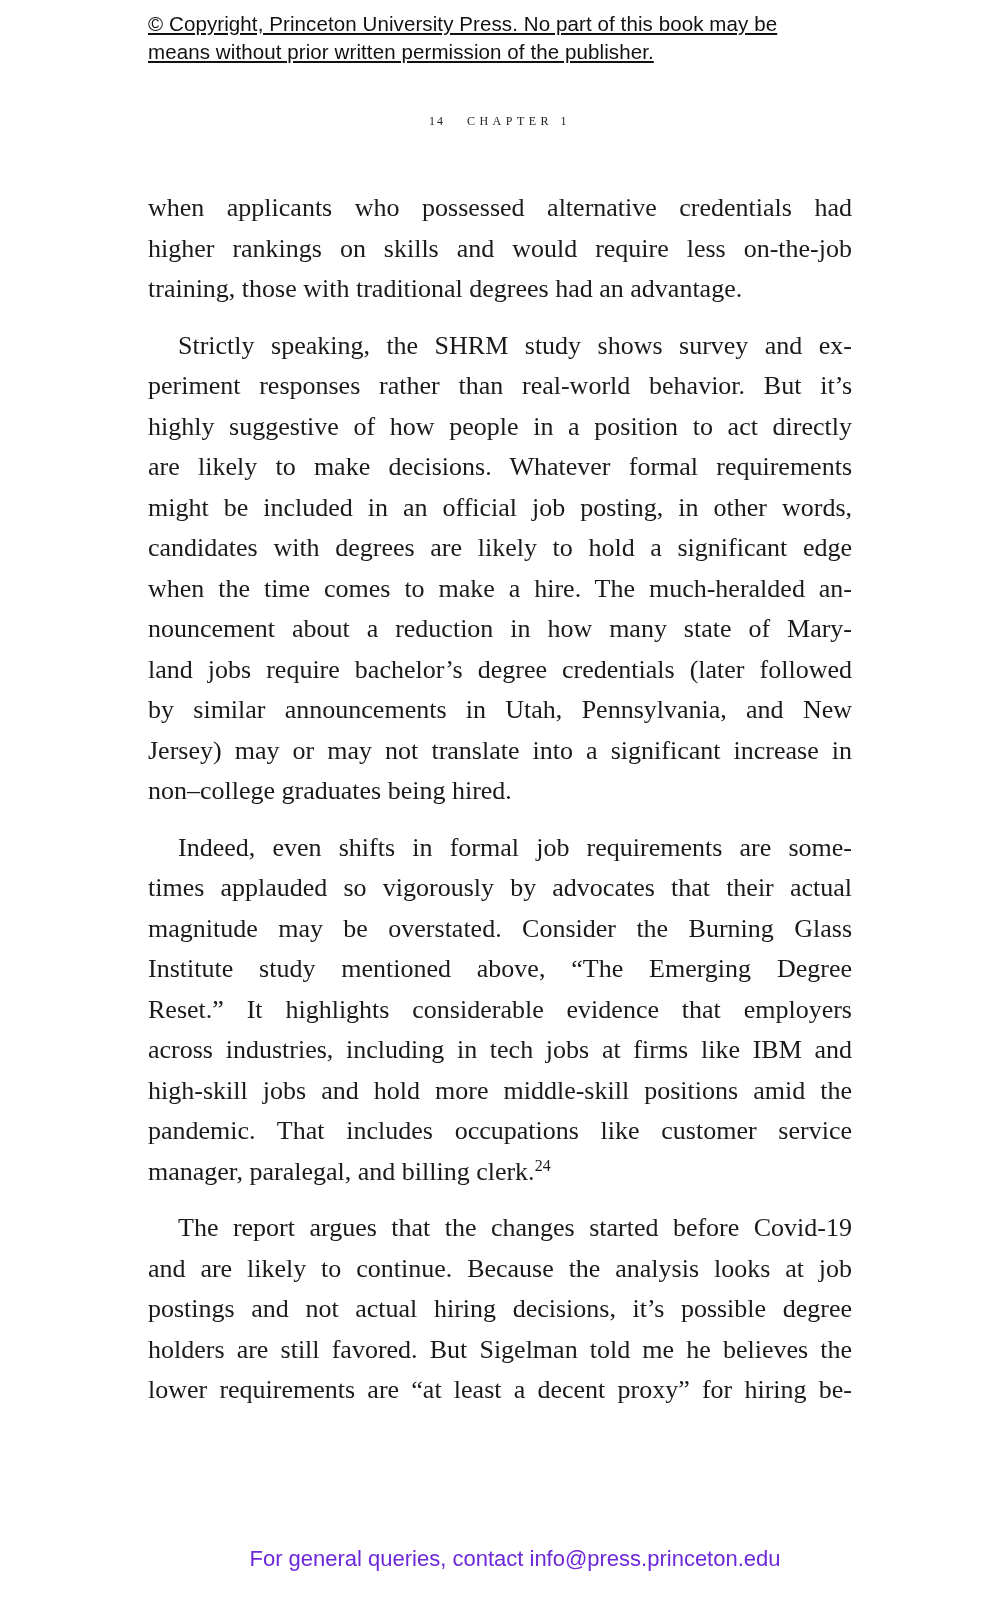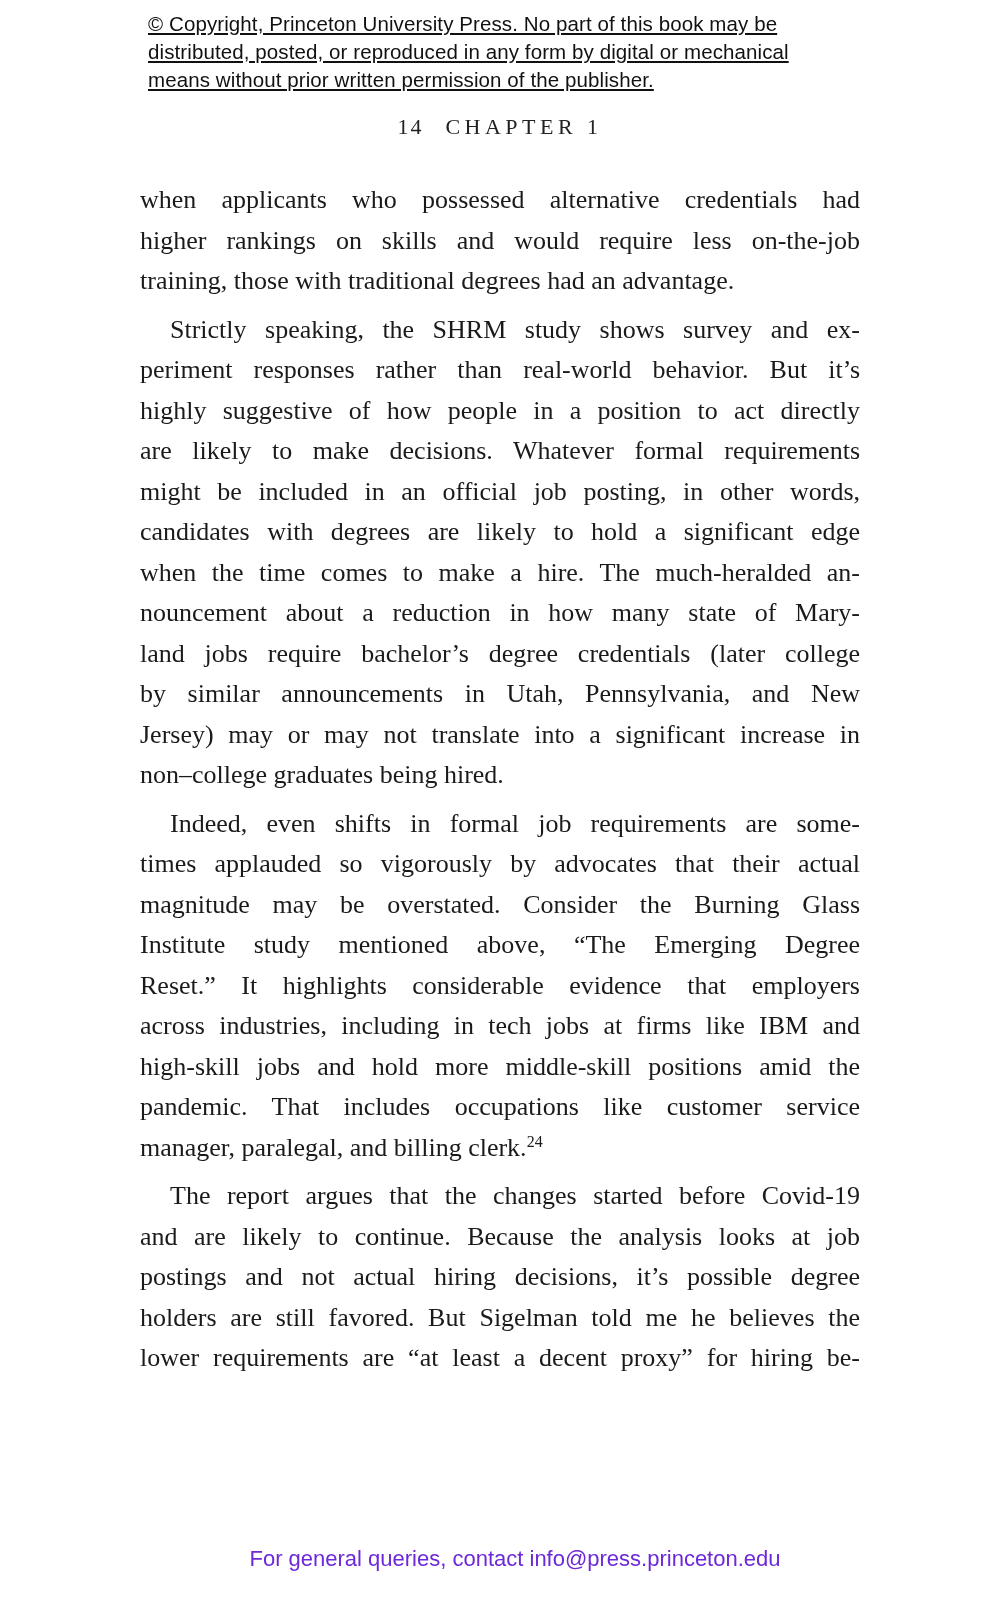--- a/index.html
+++ b/index.html
@@ -26,41 +26,41 @@
     letter-spacing: 0.1px;
     text-decoration: underline;
   }
   .page-header {
     position: absolute;
     left: 0;
     top: 114px;
     width: 1000px;
     text-align: center;
     font-family: "Liberation Serif", serif;
-    font-size: 22px;
+    font-size: 12px;
     color: #222222;
   }
   .page-header .page-number {
     letter-spacing: 2px;
     margin-right: 22px;
   }
   .page-header .chapter-label {
     letter-spacing: 4.5px;
   }
   .body-text {
     position: absolute;
     left: 132px;
     top: 172px;
     width: 736px;
     font-family: "Liberation Serif", serif;
     font-size: 26px;
     line-height: 40.5px;
     color: #1a1a1a;
   }
-  .para { margin: 8px; }
+  .para { margin: 16px; }
   .line {
     text-align: justify;
     text-align-last: justify;
     hyphens: none;
   }
   .line.last {
     text-align: right;
     text-align-last: left;
   }
   .para.indent .line:first-child {
@@ -83,21 +83,20 @@
     color: #6d28d9;
   }
 </style>
 </head>
 <body>
 
 <div class="page">
 
   <div class="copyright">
     <div>© Copyright, Princeton University Press. No part of this book may be</div>
-    <div>distributed, posted, or reproduced in any form by digital or mechanical</div>
     <div>means without prior written permission of the publisher.</div>
   </div>
 
   <div class="page-header">
     <span class="page-number">14</span><span class="chapter-label">CHAPTER 1</span>
   </div>
 
   <div class="body-text">
     <div class="para">
         <div class="line">when applicants who possessed alternative credentials had</div>
@@ -106,21 +105,21 @@
       </div>
     <div class="para indent">
         <div class="line">Strictly speaking, the SHRM study shows survey and ex-</div>
         <div class="line">periment responses rather than real-world behavior. But it’s</div>
         <div class="line">highly suggestive of how people in a position to act directly</div>
         <div class="line">are likely to make decisions. Whatever formal requirements</div>
         <div class="line">might be included in an official job posting, in other words,</div>
         <div class="line">candidates with degrees are likely to hold a significant edge</div>
         <div class="line">when the time comes to make a hire. The much-heralded an-</div>
         <div class="line">nouncement about a reduction in how many state of Mary-</div>
-        <div class="line">land jobs require bachelor’s degree credentials (later college</div>
+        <div class="line">land jobs require bachelor’s degree credentials (later followed</div>
         <div class="line">by similar announcements in Utah, Pennsylvania, and New</div>
         <div class="line">Jersey) may or may not translate into a significant increase in</div>
         <div class="line last">non–college graduates being hired.</div>
       </div>
     <div class="para indent">
         <div class="line">Indeed, even shifts in formal job requirements are some-</div>
         <div class="line">times applauded so vigorously by advocates that their actual</div>
         <div class="line">magnitude may be overstated. Consider the Burning Glass</div>
         <div class="line">Institute study mentioned above, “The Emerging Degree</div>
         <div class="line">Reset.” It highlights considerable evidence that employers</div>

